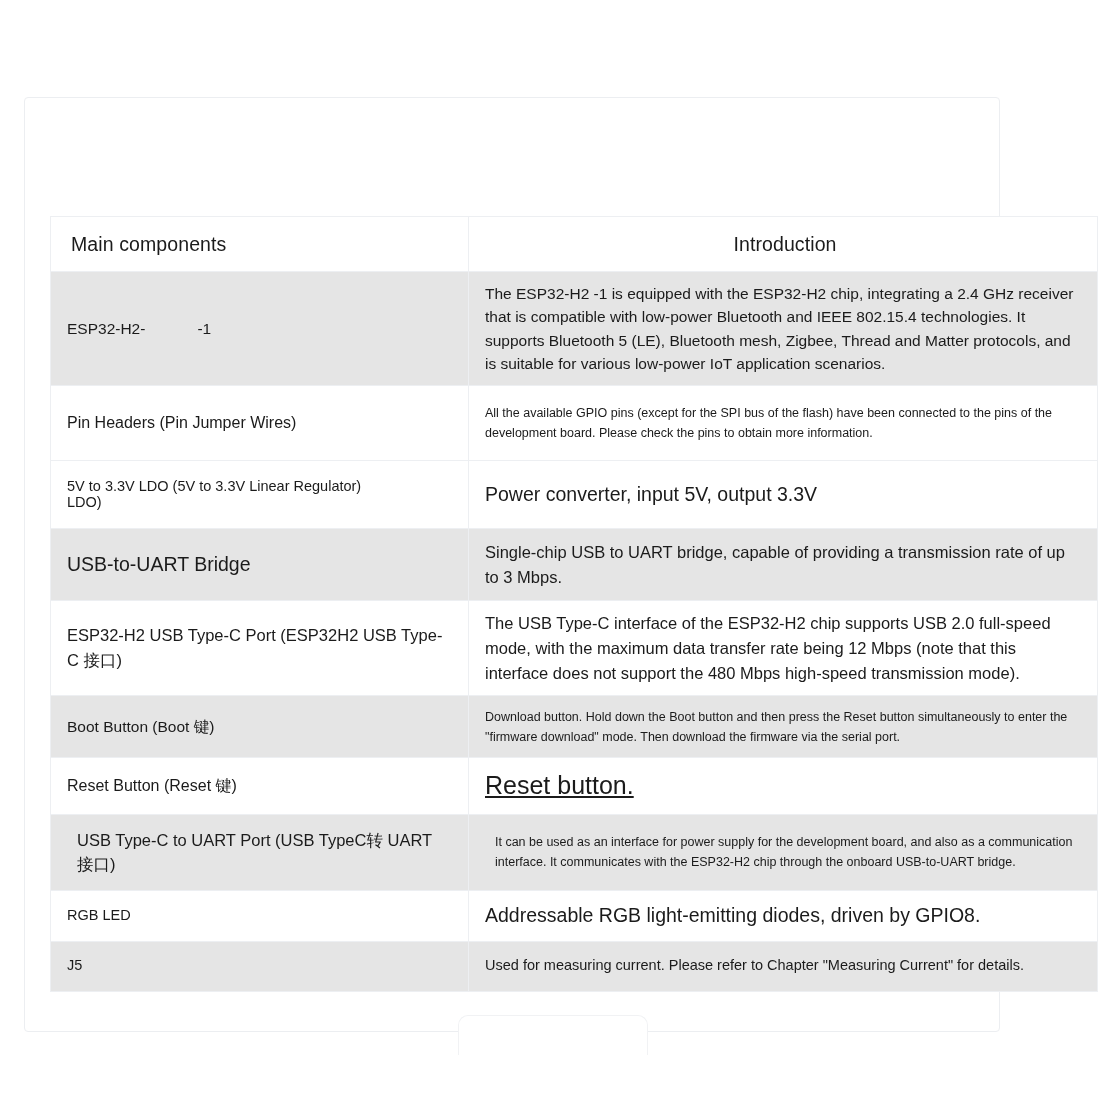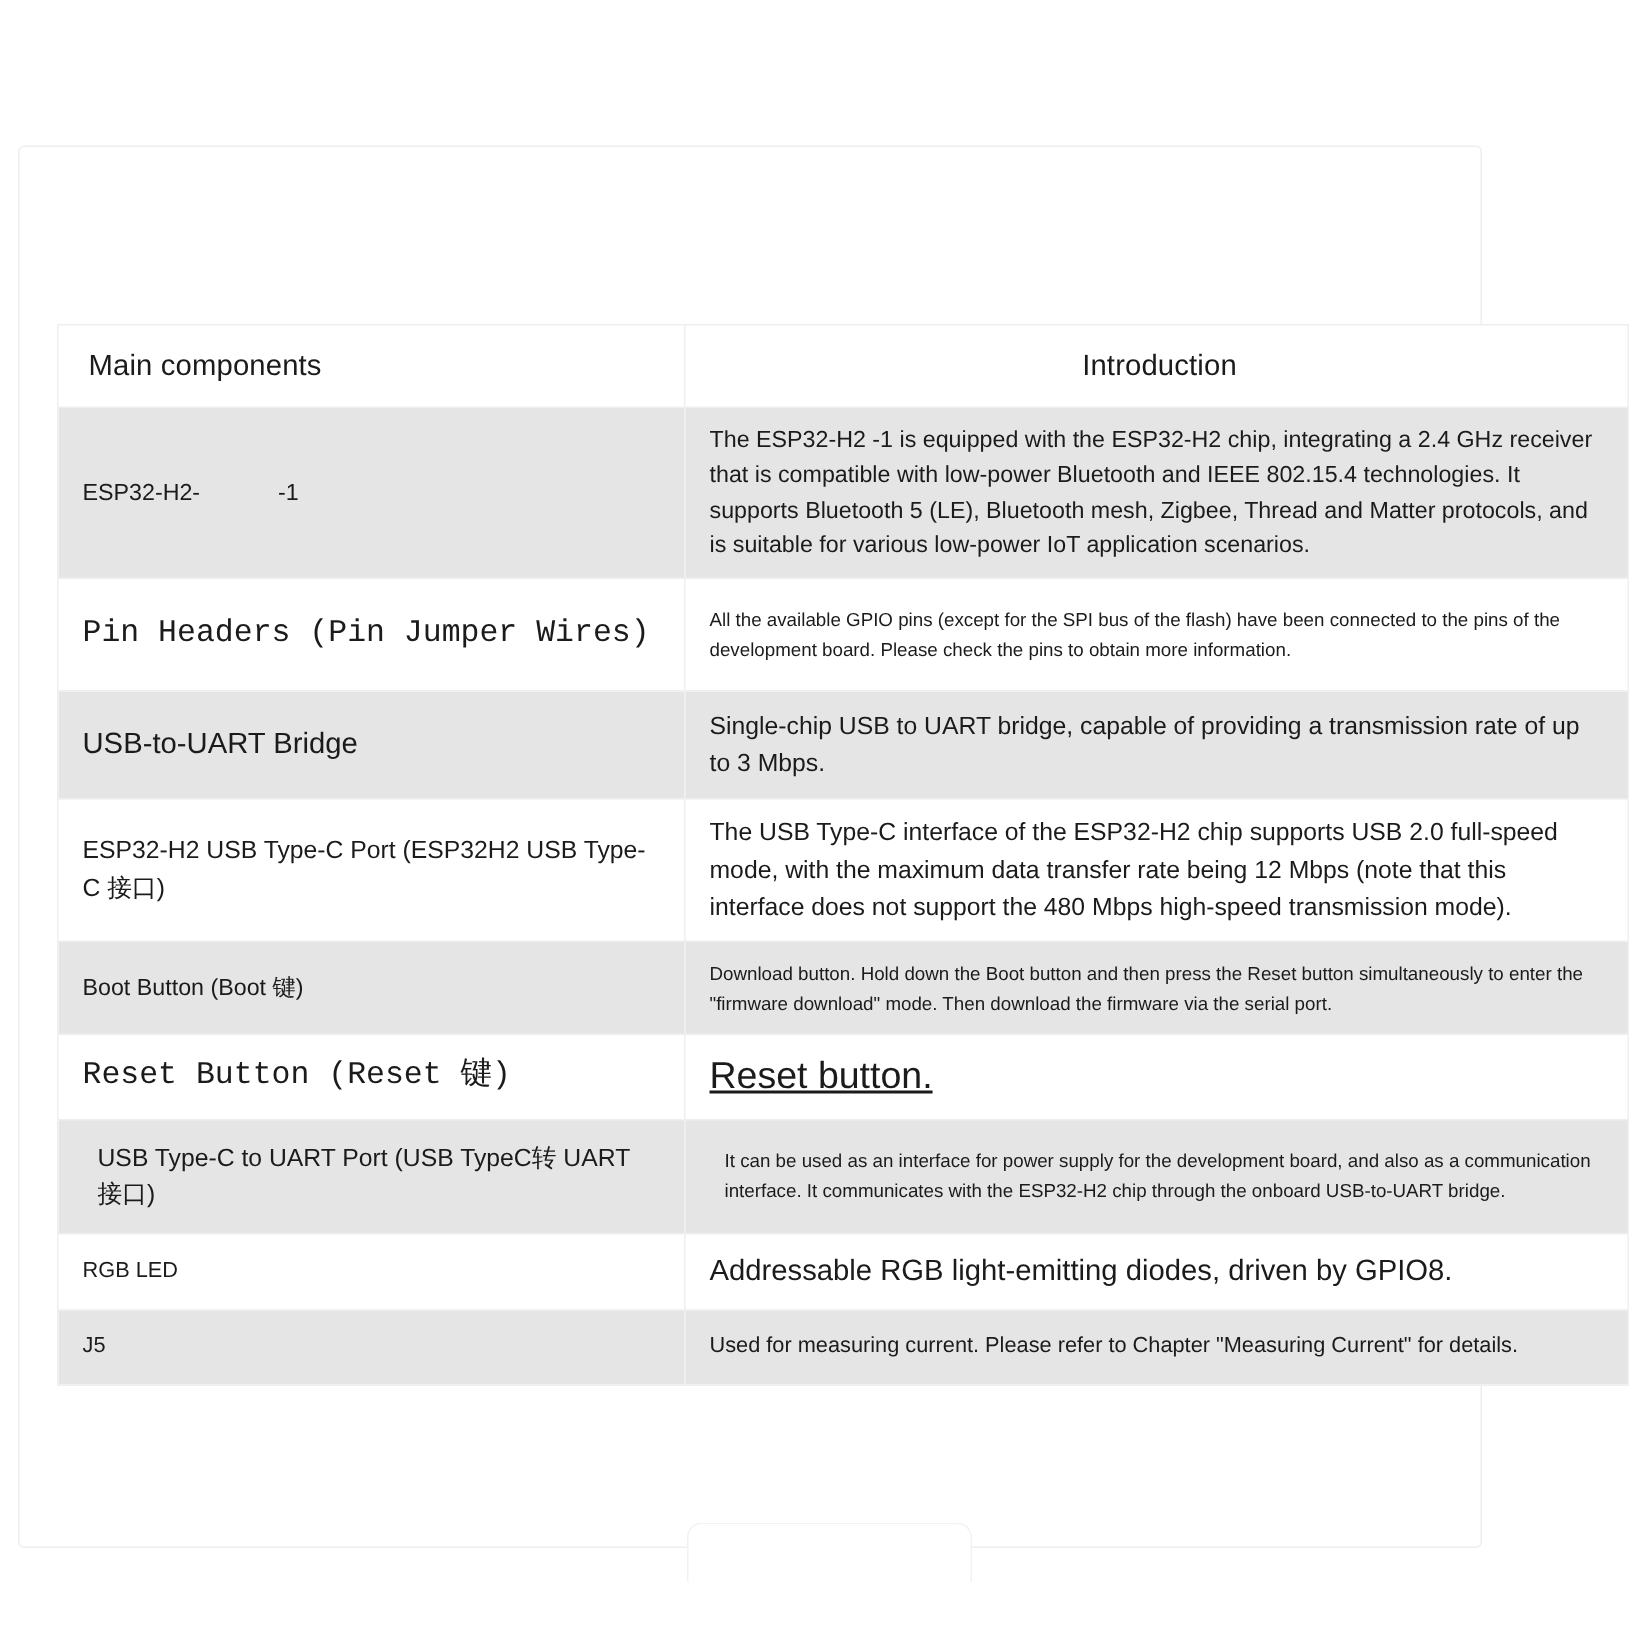--- a/index.html
+++ b/index.html
@@ -13,21 +13,21 @@
     height: 1100px;
     overflow: hidden;
     font-family: "Liberation Sans", "DejaVu Sans", sans-serif;
     color: #1b1b1b;
     -webkit-font-smoothing: antialiased;
   }
 
   
   .page-frame {
     position: absolute;
-    left: 12px;
+    left: 24px;
     top: 97px;
     width: 976px;
     height: 935px;
     box-sizing: border-box;
     border: 1px solid #eceef1;
     border-radius: 4px;
     background: #ffffff;
   }
 
   
@@ -89,21 +89,21 @@
     padding-right: 14px;
   }
   td.desc {
     padding-left: 20px;
     padding-right: 20px;
   }
   .fs-12   { font-size: 12.5px; line-height: 1.55; }
   .fs-14   { font-size: 14.5px; line-height: 1.5; }
   .fs-15   { font-size: 15.5px; line-height: 1.5; }
   .fs-16   { font-size: 16.5px; line-height: 1.5; }
-  .fs-17   { font-size: 21px; line-height: 1.45; font-family: Liberation Mono, monospace; }
+  .fs-17   { font-size: 16px; line-height: 1.45; }
   .fs-18   { font-size: 25px; line-height: 1.42; text-decoration: underline; }
   .fs-19   { font-size: 19.5px; line-height: 1.4; }
 
   .tight   { line-height: 1.05; }
   .lead-13 { line-height: 1.62; }
 
   
   tr.r-esp32     td { height: 110px; }
   tr.r-pin       td { height: 75px; }
   tr.r-led       td { height: 73px; }
@@ -142,20 +142,27 @@
           </td>
           <td class="desc fs-15">The ESP32-H2 -1          is equipped with the ESP32-H2 chip, integrating a 2.4 GHz receiver that is compatible with low-power Bluetooth and IEEE 802.15.4 technologies. It supports Bluetooth 5 (LE), Bluetooth mesh, Zigbee, Thread and Matter protocols, and is suitable for various low-power IoT application scenarios.</td>
         </tr>
 
         <tr class="even r-pin">
           <td class="name fs-17">Pin Headers (Pin Jumper Wires)</td>
           <td class="desc fs-12 lead-13">All the available GPIO pins (except for the SPI bus of the flash) have been connected to the pins of the development board. Please check the pins to obtain more information.</td>
         </tr>
 
 
+        <tr class="even r-ldo">
+          <td class="name fs-14 tight">
+            <span>5V to 3.3V LDO (5V to 3.3V Linear Regulator)</span><br>
+            <span>LDO)</span>
+          </td>
+          <td class="desc fs-19">Power converter, input 5V, output 3.3V</td>
+        </tr>
 
         <tr class="odd r-bridge">
           <td class="name fs-19">USB-to-UART Bridge</td>
           <td class="desc fs-16">Single-chip USB to UART bridge, capable of providing a transmission rate of up to 3 Mbps.</td>
         </tr>
 
         <tr class="even r-typec">
           <td class="name fs-16">ESP32-H2 USB Type-C Port (ESP32H2 USB Type-C 接口)</td>
           <td class="desc fs-16">The USB Type-C interface of the ESP32-H2 chip supports USB 2.0 full-speed mode, with the maximum data transfer rate being 12 Mbps (note that this interface does not support the 480 Mbps high-speed transmission mode).</td>
         </tr>

